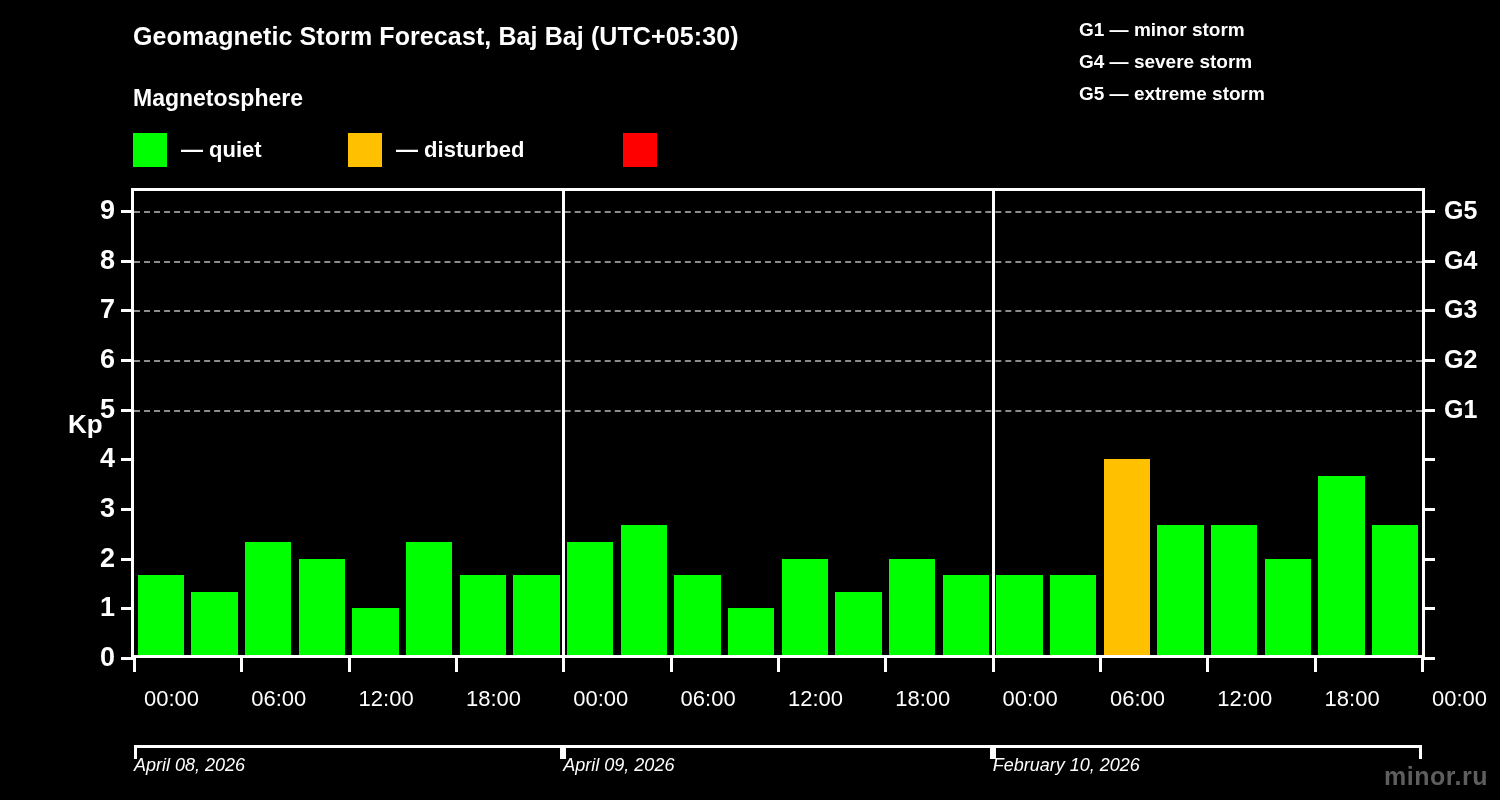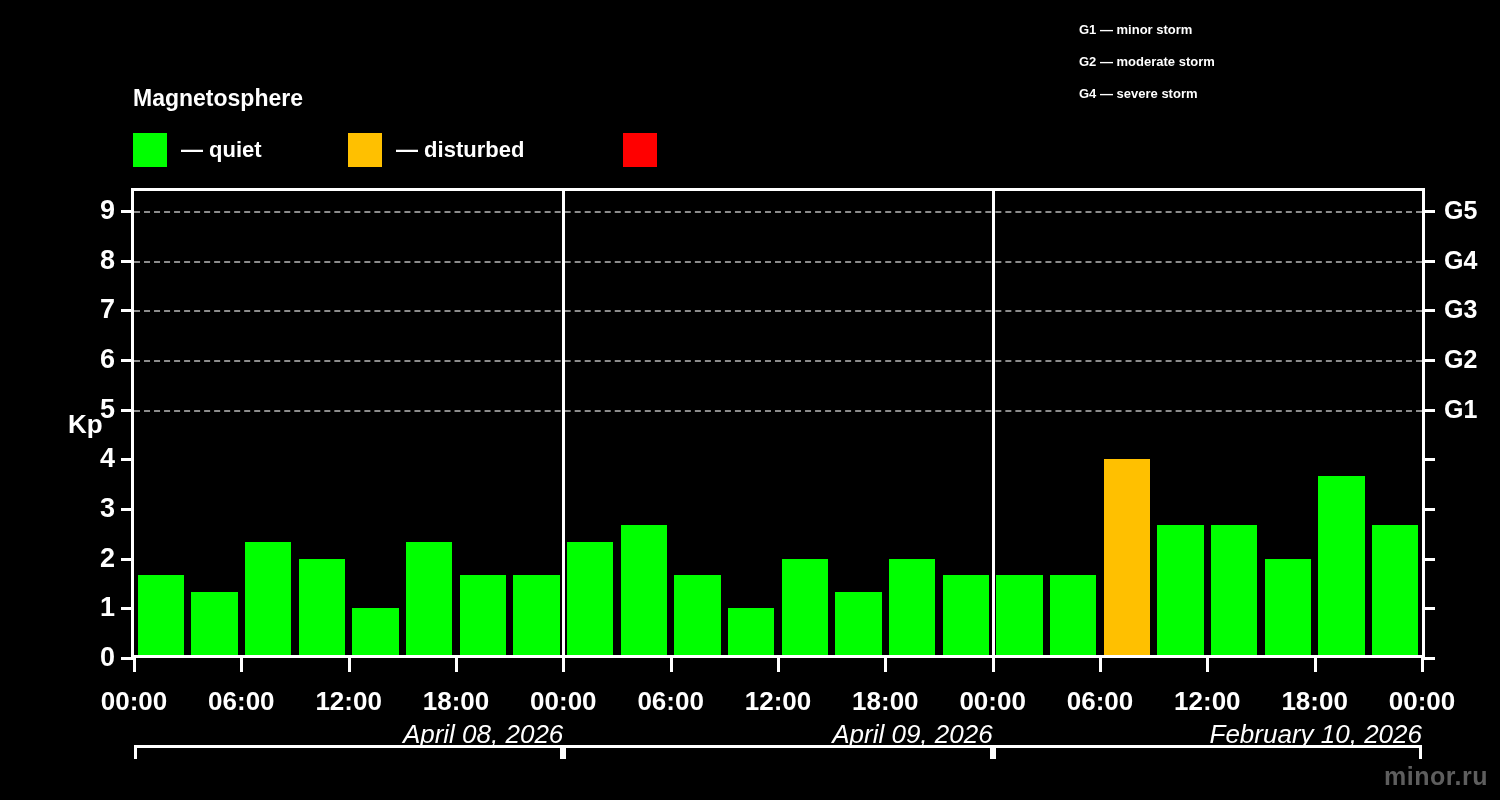--- a/index.html
+++ b/index.html
@@ -18,21 +18,21 @@
     font-size:23px;font-weight:bold;white-space:nowrap;
   }
 
   .legend{position:absolute;left:133px;top:133px;height:34px;}
   .legend-item{position:absolute;top:0;height:34px;display:flex;align-items:center;white-space:nowrap;}
   .sw{width:34px;height:34px;display:inline-block;}
   .legend-text{font-size:22px;font-weight:bold;margin-left:14px;}
 
   .gscale{position:absolute;left:1079px;top:14px;}
   .gscale-row{
-    font-size:13px;font-weight:bold;line-height:32px;white-space:nowrap;
+    font-size:19px;font-weight:bold;line-height:32px;white-space:nowrap;
   }
 
   
   .plot-frame{
     position:absolute;left:131px;top:188px;width:1294px;height:470px;
     border:3px solid #fff;box-sizing:border-box;
   }
   .plot-inner{position:absolute;left:134px;top:191px;width:1288px;height:467px;}
 
   .gridline{position:absolute;left:0;width:100%;height:0;
@@ -50,61 +50,62 @@
   .glab{
     position:absolute;text-align:left;width:70px;
     font-size:25px;font-weight:bold;line-height:1;
   }
   .kp-axis-title{
     position:absolute;left:36px;top:409px;font-size:26px;font-weight:bold;margin-left:32px;
   }
 
   .xtick{position:absolute;top:658px;width:3px;height:14px;background:#fff;}
   .xlab{
-    position:absolute;top:686px;font-size:26px;font-weight:bold;
-    text-align:center;width:130px;white-space:nowrap;
+    position:absolute;top:686px;font-size:22px;font-weight:normal;
+    text-align:right;width:130px;white-space:nowrap;
   }
   .daybar-line{position:absolute;top:745px;height:3px;background:#fff;}
   .daybar-capL{position:absolute;top:745px;width:3px;height:14px;background:#fff;}
   .daybar-capR{position:absolute;top:745px;width:3px;height:14px;background:#fff;}
   .daylab{
-    position:absolute;top:719px;font-size:26px;font-style:italic;
-    text-align:right;white-space:nowrap;
+    position:absolute;top:755px;font-size:18px;font-style:italic;
+    text-align:left;white-space:nowrap;
   }
 
   .watermark{
     position:absolute;right:12px;top:762px;font-size:25px;font-weight:bold;
     color:#5e5e5e;letter-spacing:.5px;
   }
 </style>
 </head>
 <body>
 
 <div id="root">
 
+  <div class="title">Geomagnetic Storm Forecast, Baj Baj (UTC+05:30)</div>
   <div class="mag-label">Magnetosphere</div>
 
   <div class="legend" id="legend">
       <div class="legend-item" style="left: 0px;">
         <span class="sw" style="background: rgb(0, 255, 0);"></span>
         <span class="legend-text">— quiet</span>
       </div>
       <div class="legend-item" style="left: 215px;">
         <span class="sw" style="background: rgb(255, 192, 0);"></span>
         <span class="legend-text">— disturbed</span>
       </div>
       <div class="legend-item" style="left: 490px;">
         <span class="sw" style="background: rgb(255, 0, 0);"></span>
       </div>
     </div>
 
   <div class="gscale" id="gscale">
       <div class="gscale-row">G1 — minor storm</div>
-      <div class="gscale-row">G2 — moderate storm</div>
       <div class="gscale-row">G4 — severe storm</div>
+      <div class="gscale-row">G5 — extreme storm</div>
     </div>
 
   <div class="kp-axis-title">Kp</div>
 
   <div class="plot-inner" id="plot">
       <div class="gridline" style="top: 218.596px;"></div>
       <div class="gridline" style="top: 168.915px;"></div>
       <div class="gridline" style="top: 119.234px;"></div>
       <div class="gridline" style="top: 69.5532px;"></div>
       <div class="gridline" style="top: 19.8723px;"></div>

